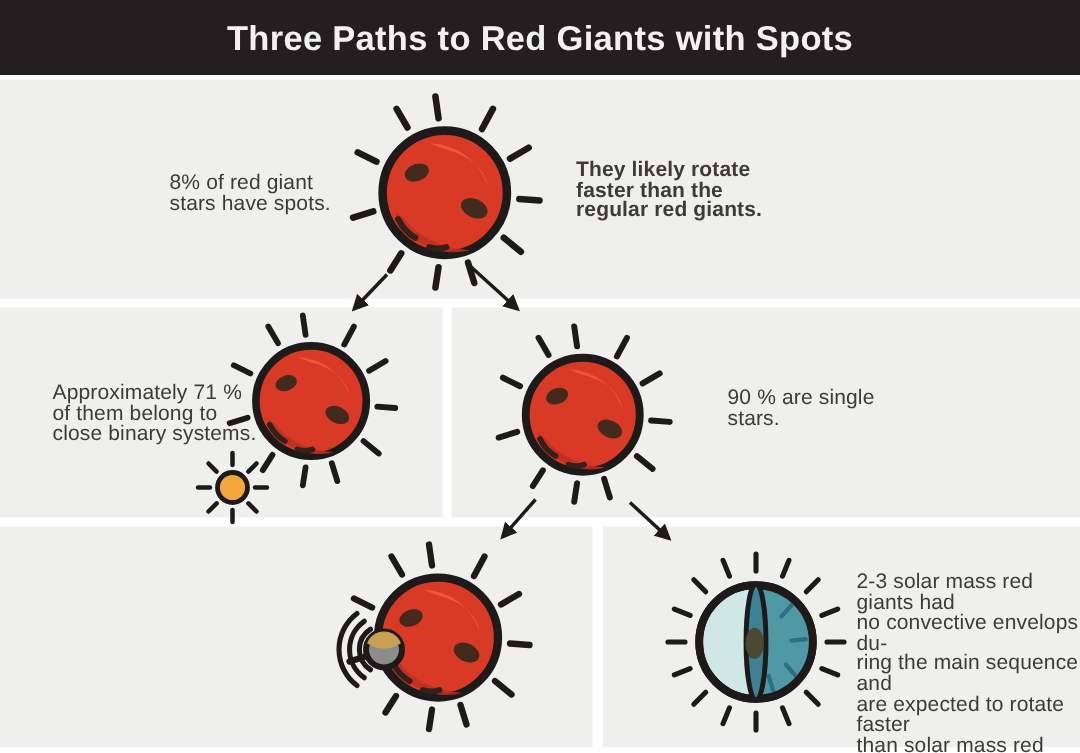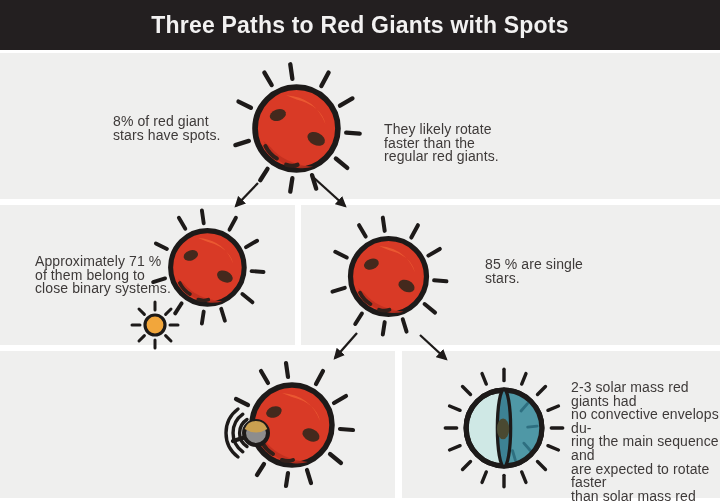--- a/index.html
+++ b/index.html
@@ -11,21 +11,21 @@
   .titlebar h1 { color:#f2f1f1; font-size:23px; font-weight:700; letter-spacing:0.2px; }
   .panel { position:absolute; background:#efefee; }
   .panel-top { left:0; top:53px; width:720px; height:146px; }
   .panel-ml  { left:0; top:205px; width:295px; height:140px; }
   .panel-mr  { left:301px; top:205px; width:419px; height:140px; }
   .panel-bl  { left:0; top:351px; width:395px; height:147px; }
   .panel-br  { left:402px; top:351px; width:318px; height:147px; }
   .note { position:absolute; white-space:pre-line; font-size:14px; line-height:13.6px;
           color:#3e3a39; letter-spacing:0.1px; }
   .note-top-left  { left:113px; top:115px; }
-  .note-top-right { left:384px; top:123px; }
+  .note-top-right { left:384px; top:106px;font-weight:bold; }
   .note-mid-left  { left:35px;  top:255px; }
   .note-mid-right { left:485px; top:258px; }
   .note-bot-left  { left:80px;  top:392px; }
   .note-bot-right { left:571px; top:381px; }
   .illus { position:absolute; }
   .overlay { position:absolute; left:0; top:0; }
   .overlay line { stroke:#1d1a19; stroke-width:2.3px; }
 </style>
 </head>
 <body>
@@ -85,21 +85,21 @@
   <section class="panel panel-br"></section>
 
   <div class="note note-top-left">8% of red giant
 stars have spots.</div>
   <div class="note note-top-right">They likely rotate
 faster than the
 regular red giants.</div>
   <div class="note note-mid-left">Approximately 71 %
 of them belong to
 close binary systems.</div>
-  <div class="note note-mid-right">85 % are single
+  <div class="note note-mid-right">90 % are single
 stars.</div>
   <div class="note note-bot-right">2-3 solar mass red giants had
 no convective envelops du-
 ring the main sequence and
 are expected to rotate faster
 than solar mass red giants.</div>
 
   <svg class="illus" style="left:224px;top:56px" width="145" height="145" viewBox="0 0 140 140">
     <use href="#red-giant"></use>
   </svg>

